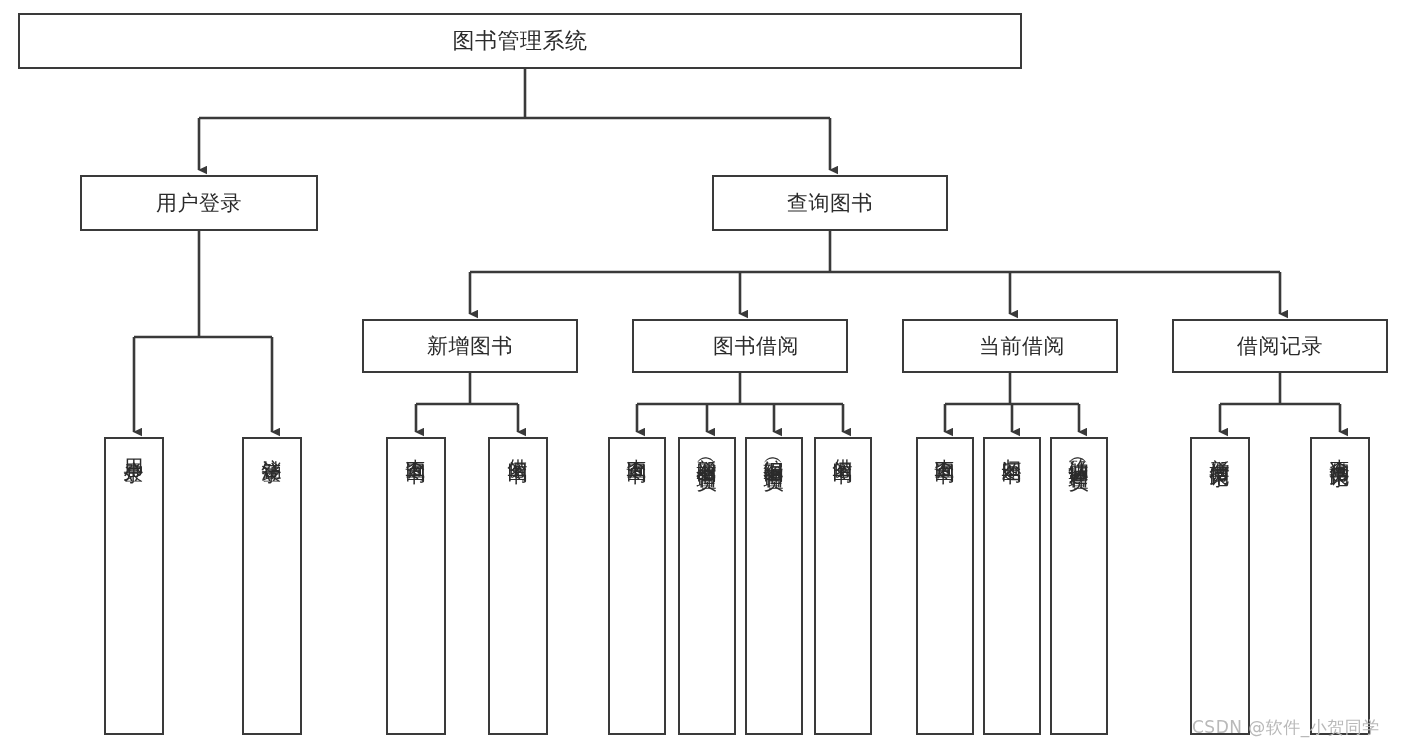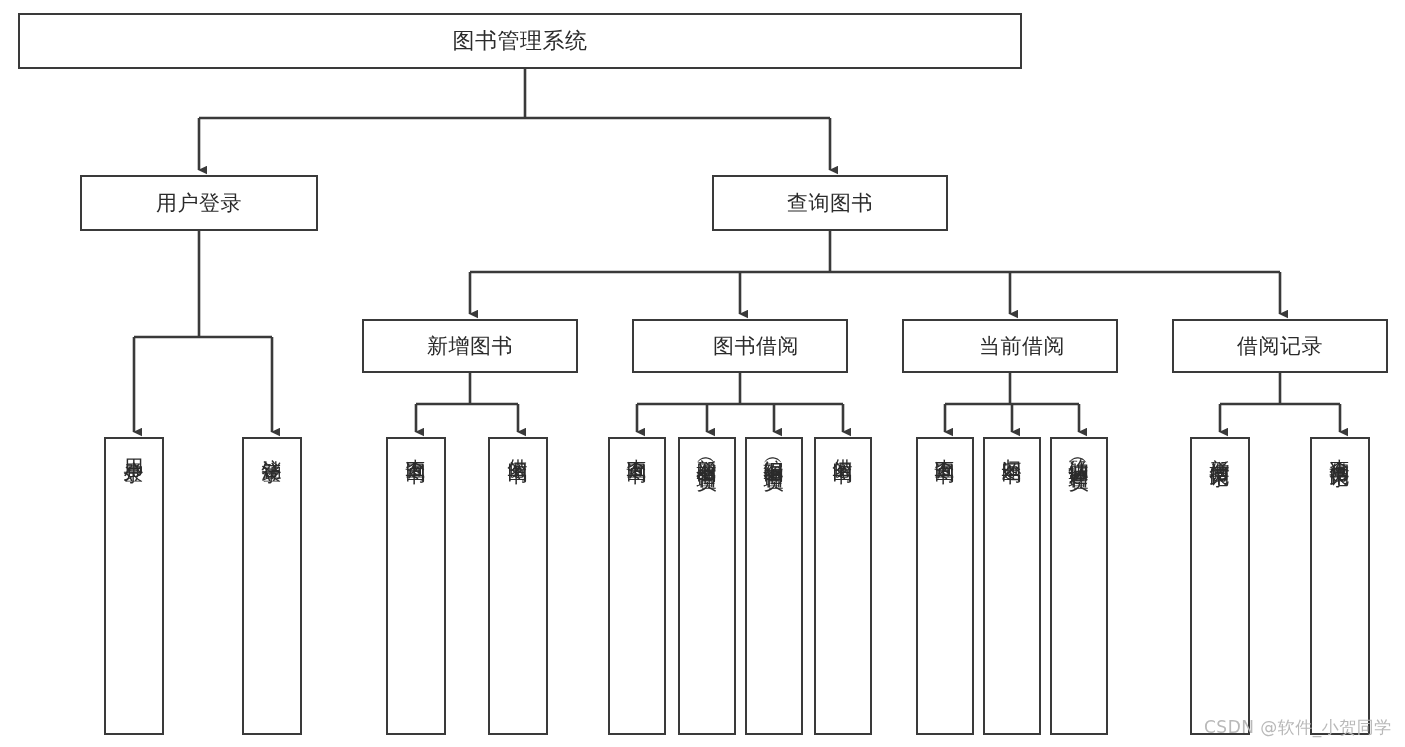--- a/index.html
+++ b/index.html
@@ -64,21 +64,20 @@
     white-space: normal;
     max-height: 100%;
   }
   .watermark {
     position: absolute;
     color: #b9b9b9;
     font-size: 17px;
     letter-spacing: 0.5px;
     white-space: nowrap;
     pointer-events: none;
-    padding-left: 12px;
   }
 </style>
 </head>
 <body>
 
 <div id="diagram-root">
 
   <svg id="connectors" viewBox="0 0 1405 747" preserveAspectRatio="none" aria-hidden="true">
     <defs>
       <marker id="arrowhead" markerWidth="9" markerHeight="9" refX="4.2" refY="8" orient="auto" markerUnits="userSpaceOnUse">

